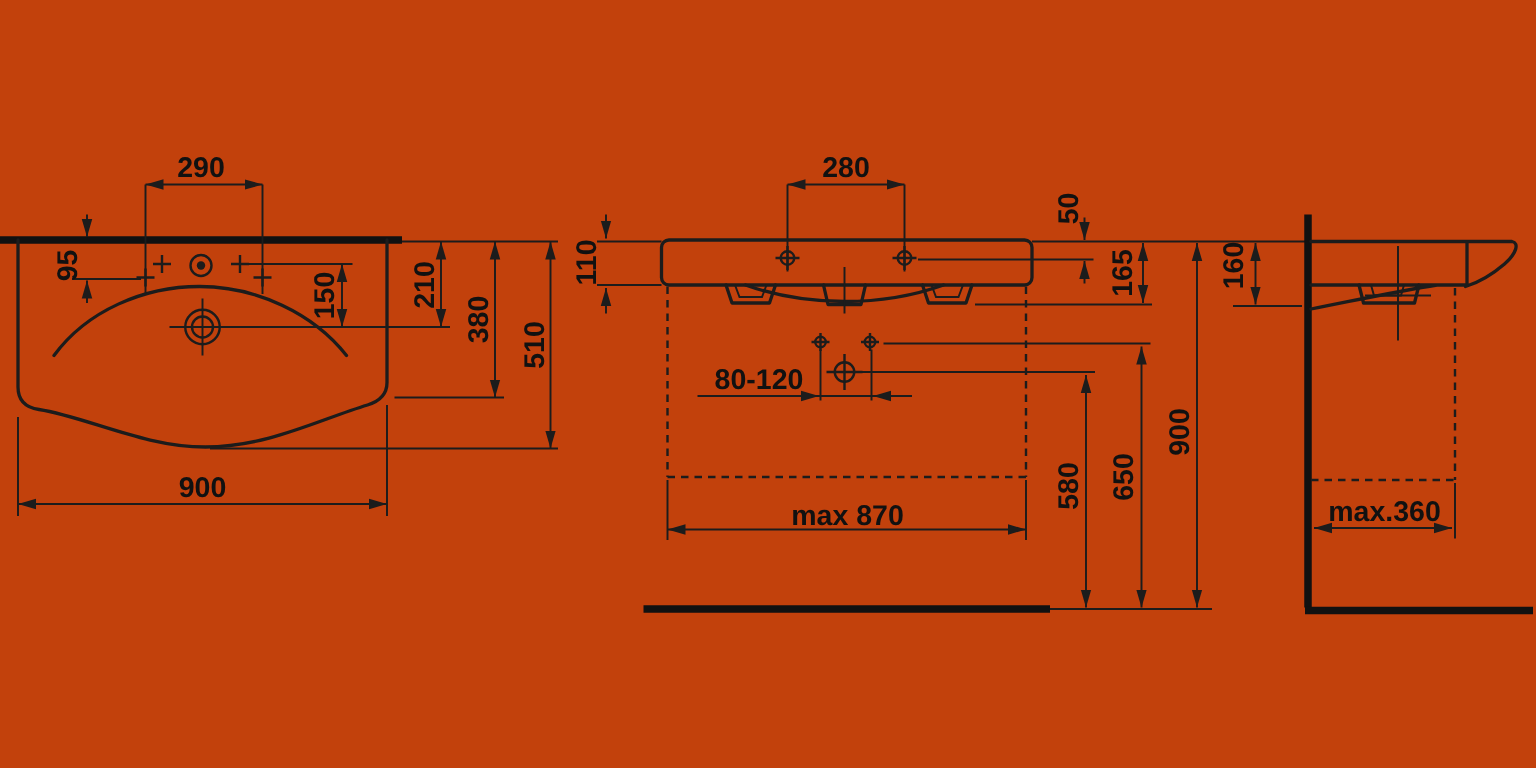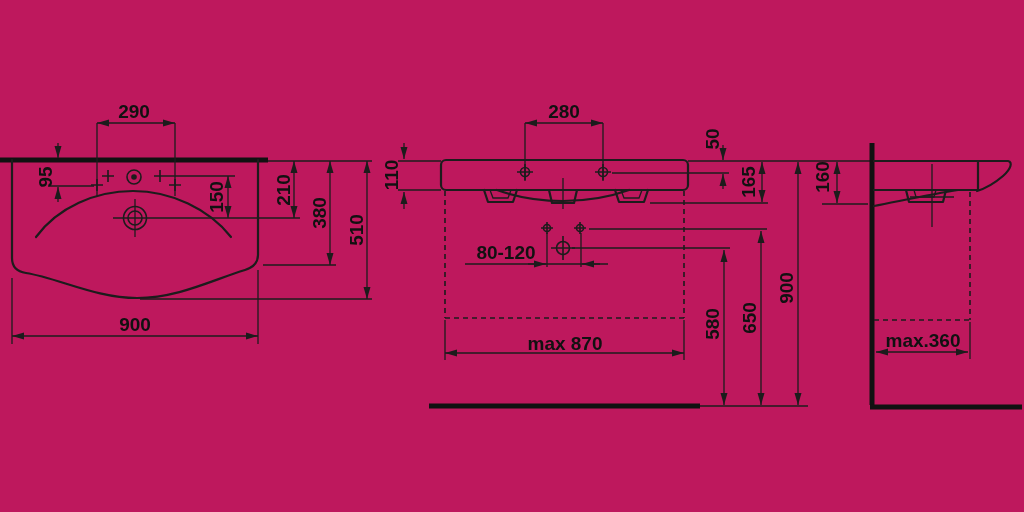--- a/index.html
+++ b/index.html
@@ -1,16 +1,16 @@
 <!DOCTYPE html>
 <html><head>
 <meta charset="utf-8">
 <style>
   html,body{margin:0;padding:0;background:#ffffff;}
-  .stage{position:relative;width:1024px;height:512px;background:#be185d;overflow:hidden;
+  .stage{position:relative;width:1024px;height:512px;background:#c2410c;overflow:hidden;
          font-family:"Liberation Sans",sans-serif;}
   svg{display:block}
   .outline{fill:none;stroke:#1c1c1c;stroke-width:2.2;stroke-linecap:round;stroke-linejoin:round;}
   .thick{fill:none;stroke:#111111;stroke-width:5;stroke-linecap:butt;}
   .thin{fill:none;stroke:#1c1c1c;stroke-width:1.3;stroke-linecap:butt;}
   .sym{fill:none;stroke:#1c1c1c;stroke-width:1.6;stroke-linecap:butt;}
   .dashed{fill:none;stroke:#1c1c1c;stroke-width:1.6;stroke-dasharray:5 4;stroke-linecap:butt;}
   .dim{fill:none;stroke:#1c1c1c;stroke-width:1.3;stroke-linecap:butt;}
   text.lbl{fill:#111111;font-family:"Liberation Sans",sans-serif;font-weight:bold;
            font-size:19px;text-anchor:middle;}

